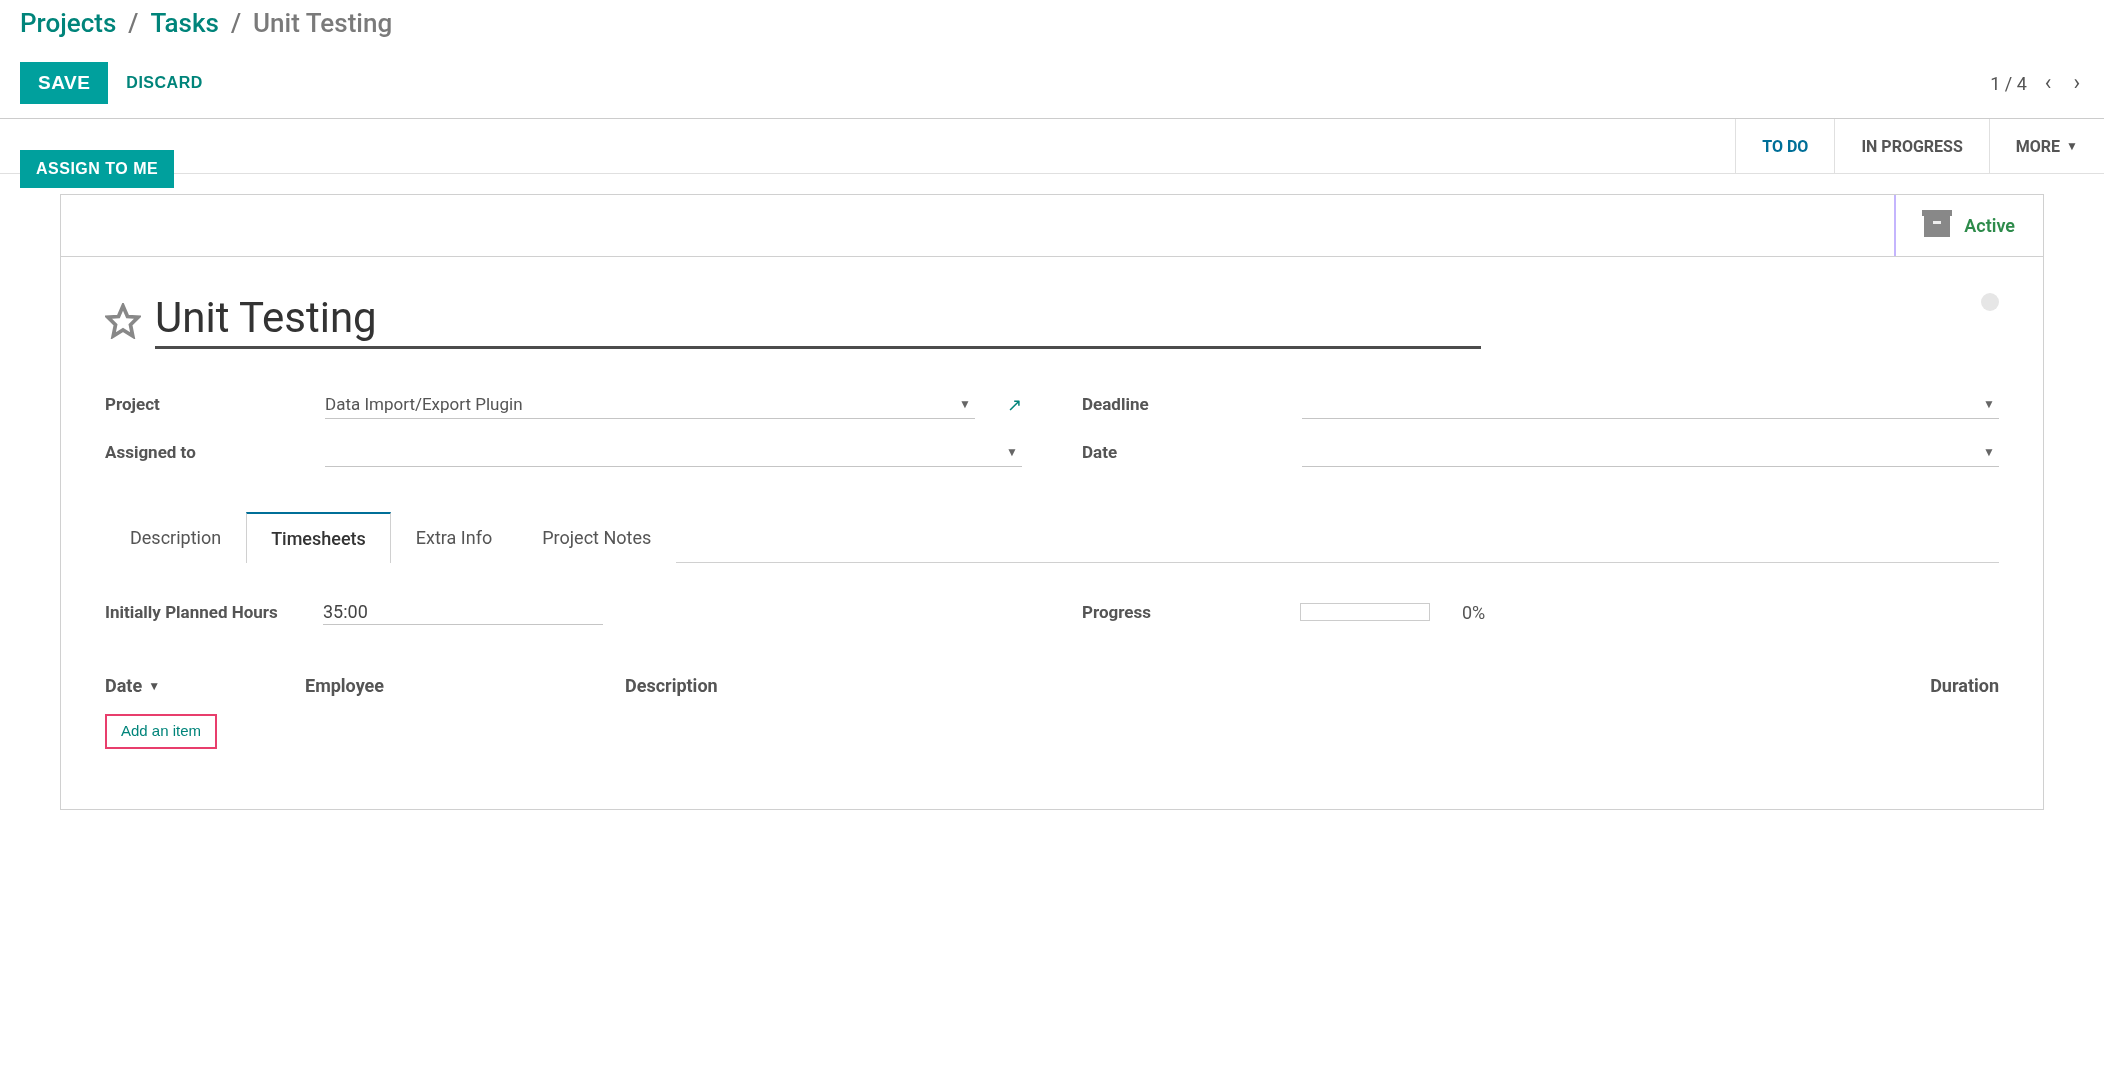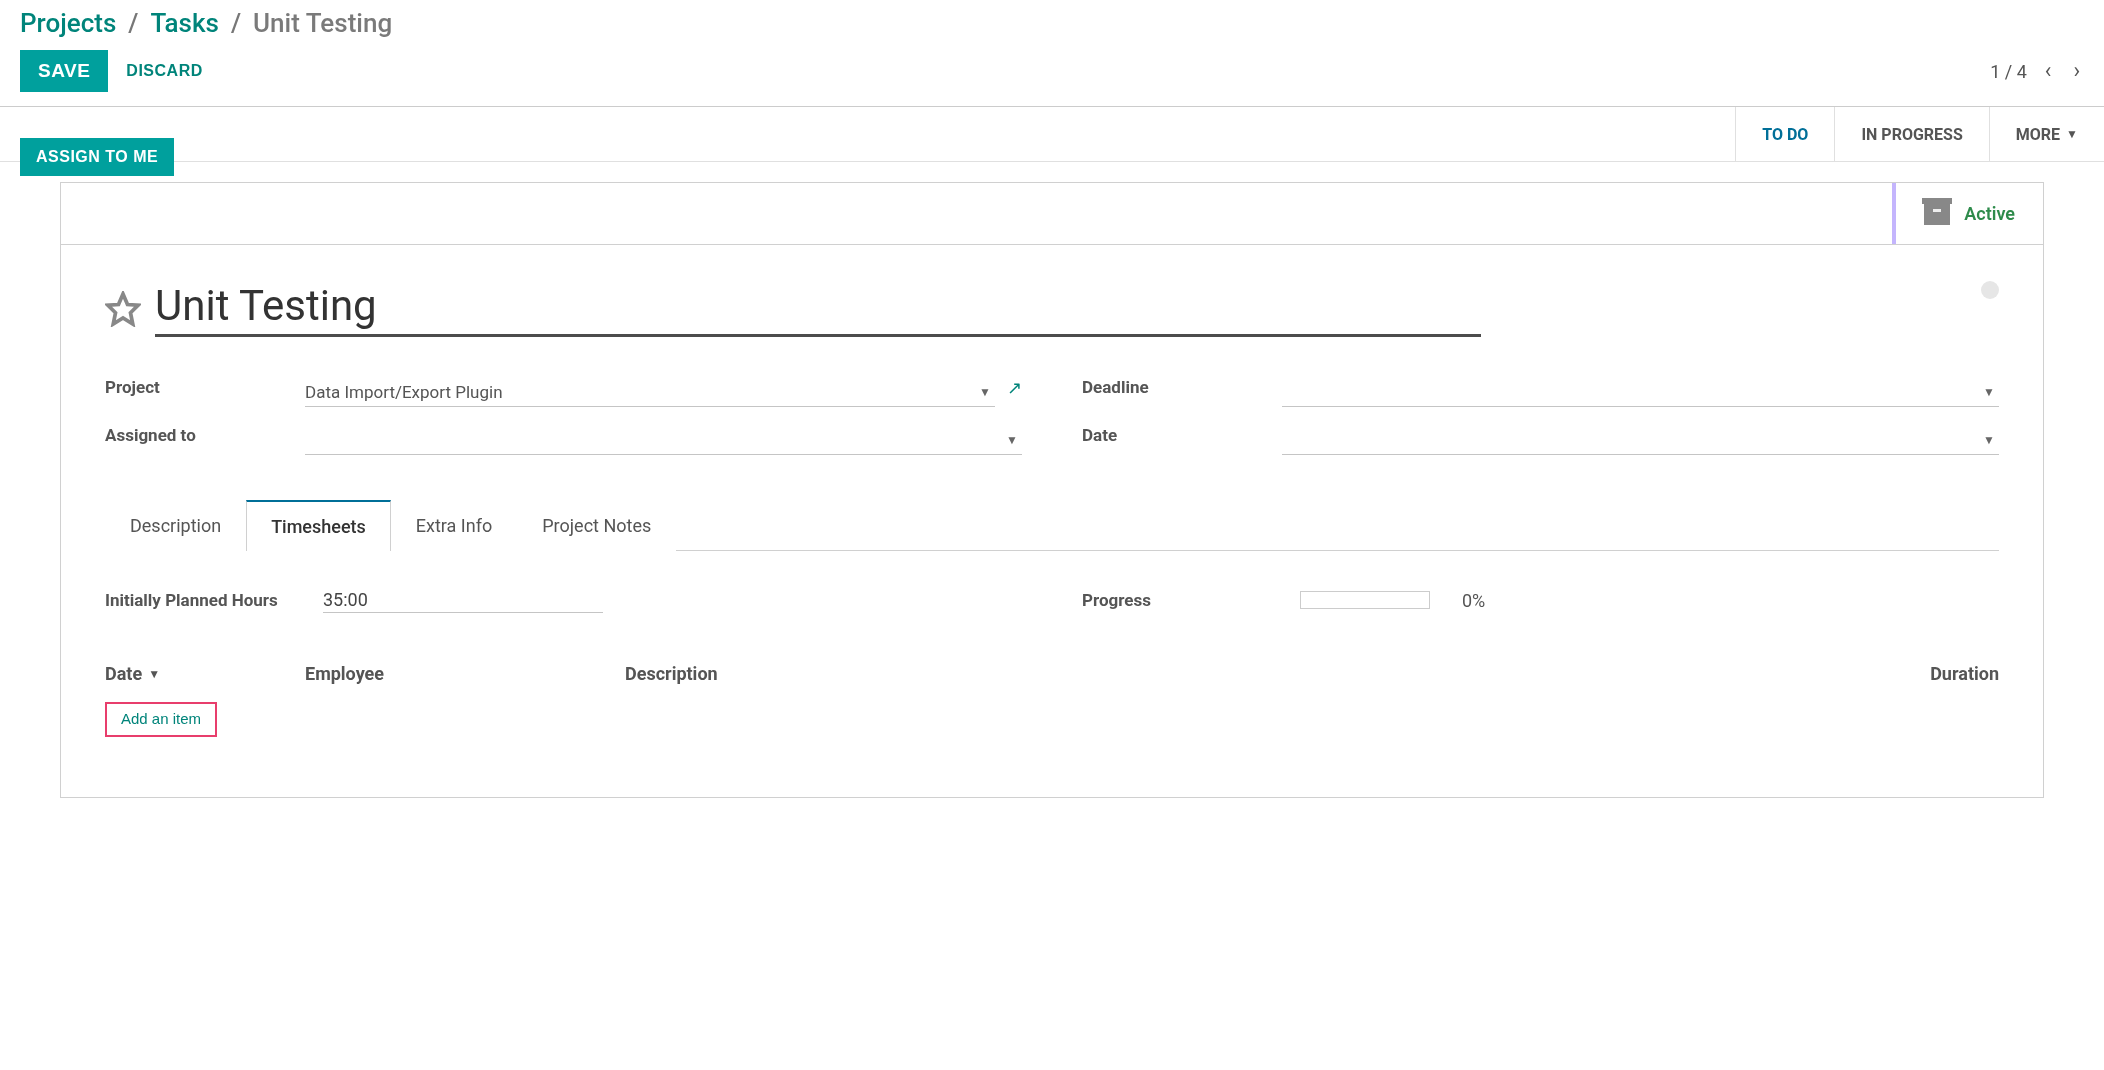--- a/index.html
+++ b/index.html
@@ -13,21 +13,21 @@
   
   .top-bar {
     padding: 8px 20px 0 20px;
   }
   .breadcrumb {
     display: flex;
     align-items: flex-end;
     gap: 12px;
     font-size: 26px;
     font-weight: 500;
-    margin-bottom: 12px;
+    margin-bottom: 24px;
   }
   .breadcrumb a { color: #00847a; text-decoration: none; }
   .breadcrumb .sep { color: #777; }
   .breadcrumb .current { color: #7a7a7a; }
 
   .actions-row {
     display: flex;
     align-items: center;
     justify-content: space-between;
     padding-bottom: 14px;
@@ -119,21 +119,21 @@
     margin-top: 20px;
     background: #fff;
   }
   .card-top {
     height: 62px;
     border-bottom: 1px solid #d0d0d0;
     display: flex;
     justify-content: flex-end;
   }
   .active-box {
-    border-left: 4px solid #c4b5fd;
+    border-left: 2px solid #c4b5fd;
     display: flex;
     align-items: center;
     gap: 14px;
     padding: 0 28px;
     color: #2e8b4b;
     font-weight: 600;
     font-size: 18px;
     justify-content: center;
   }
   .archive-icon {
@@ -191,21 +191,22 @@
 
   .field-grid {
     display: grid;
     grid-template-columns: 1fr 1fr;
     column-gap: 60px;
     row-gap: 18px;
     margin-bottom: 44px;
   }
   .field {
     display: flex;
-    align-items: flex-start;
+    align-items: center;
+    gap: 20px;
   }
   .field label {
     width: 200px;
     font-weight: 700;
     color: #555;
     font-size: 17px;
     flex: none;
   }
   .field .control {
     flex: 1;

